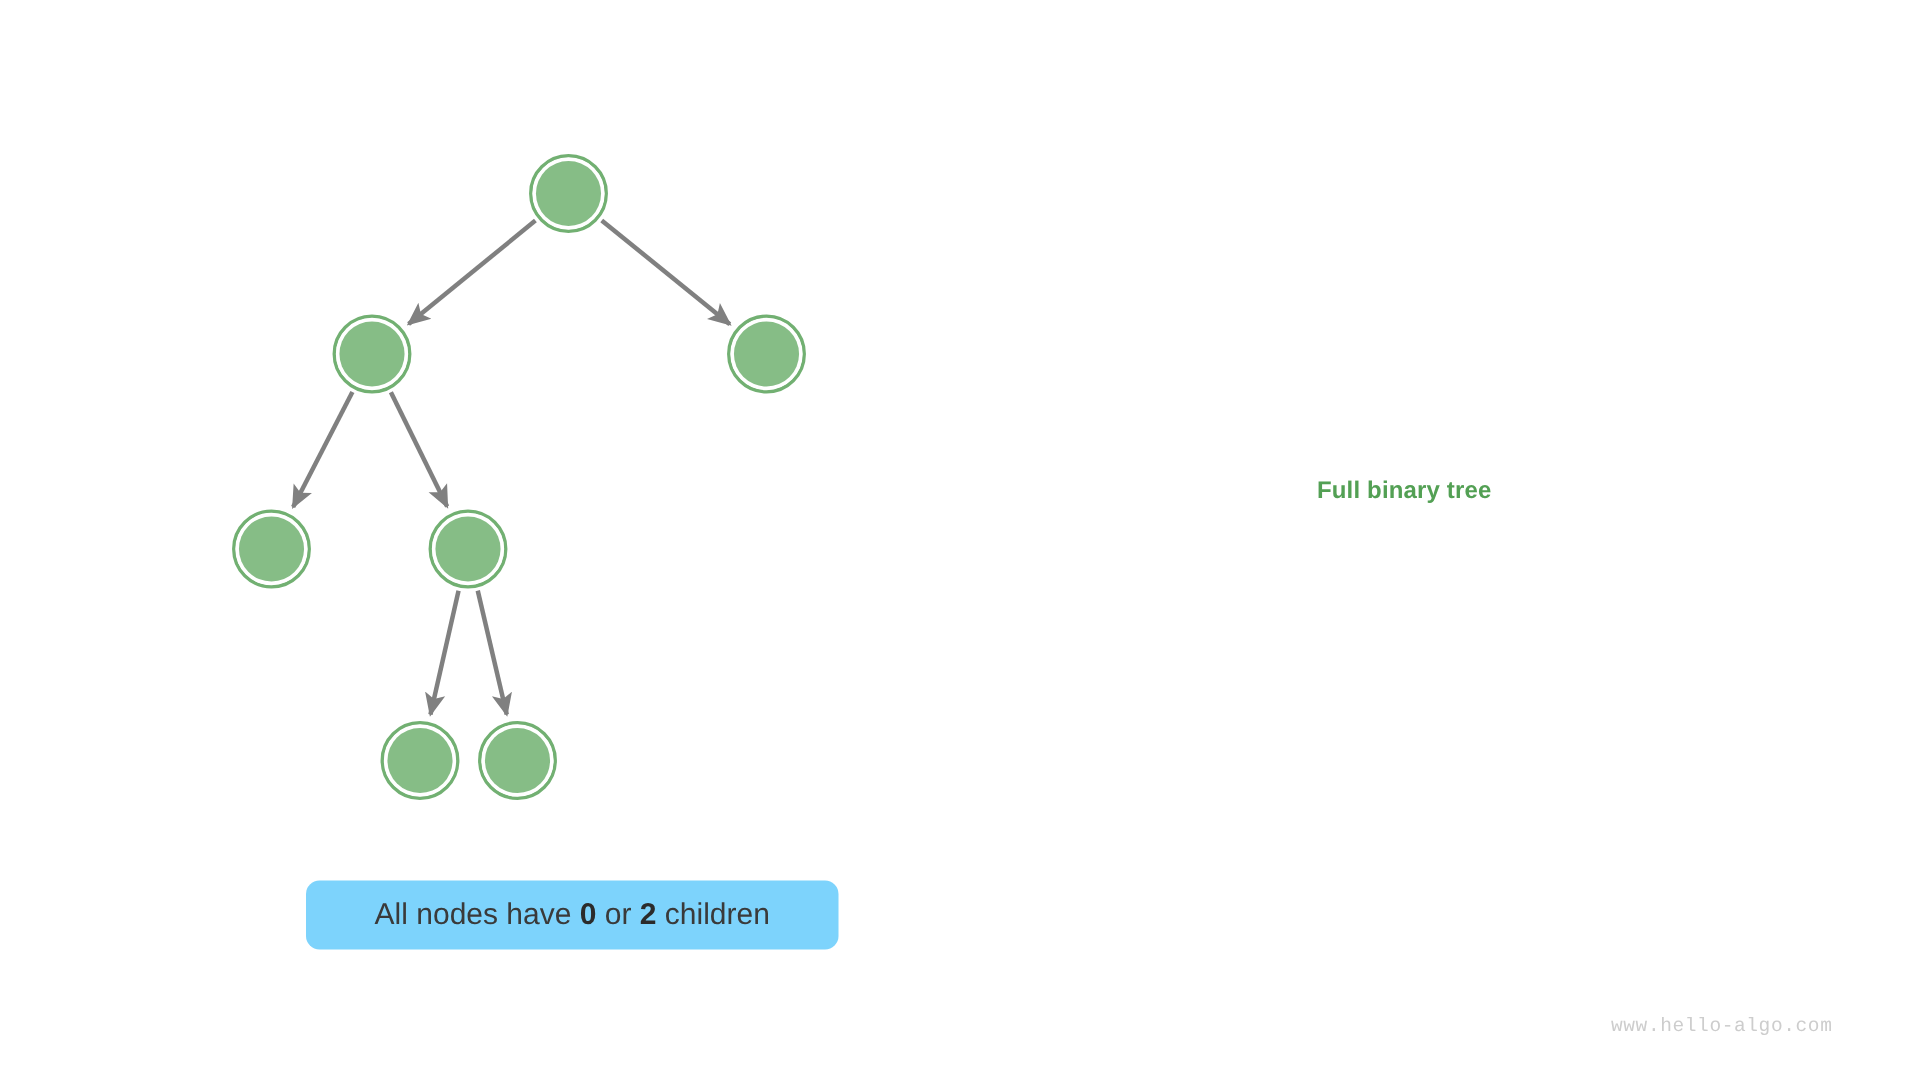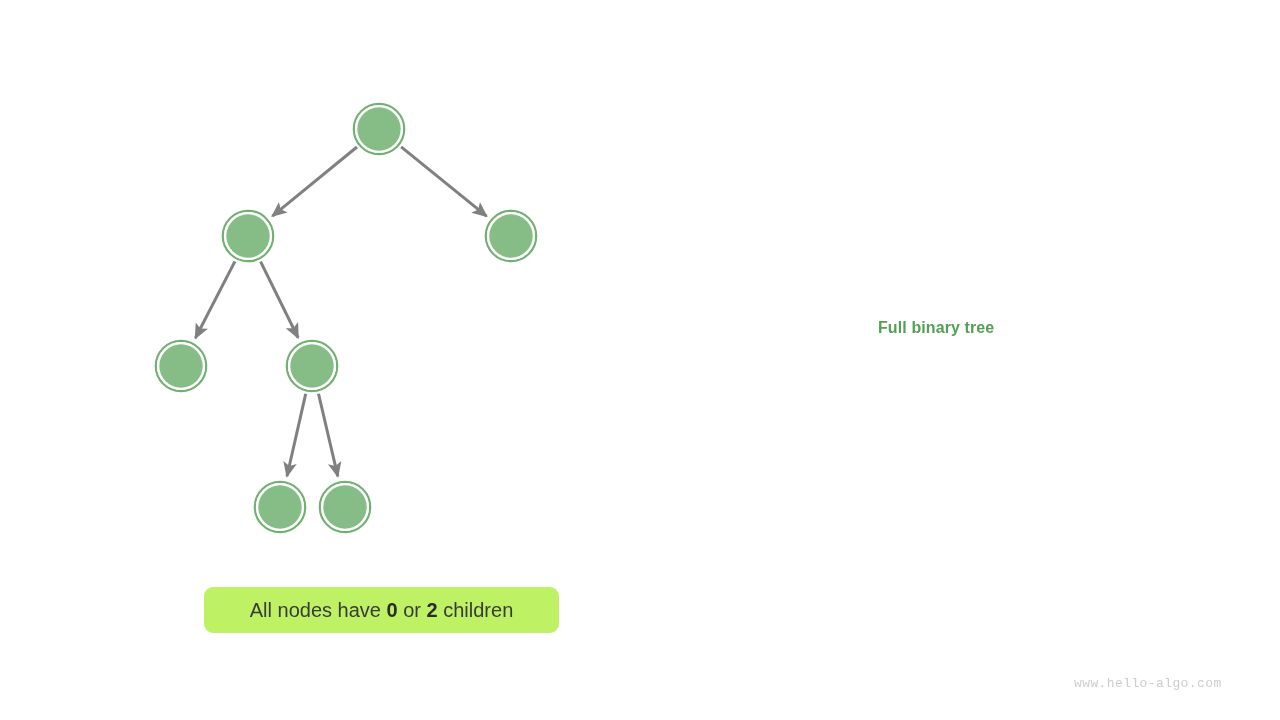--- a/index.html
+++ b/index.html
@@ -32,21 +32,21 @@
     letter-spacing: 0.1px;
     white-space: nowrap;
     margin-top: 16px;
   }
   .caption-box {
     position: absolute;
     left: 204px;
     top: 587px;
     width: 355px;
     height: 46px;
-    background: #bef264;
+    background: #7dd3fc;
     border-radius: 9px;
     display: flex;
     align-items: center;
     justify-content: center;
     text-align: right;
   }
   .caption-text {
     font-family: "Liberation Sans", sans-serif;
     font-size: 20px;
     color: #3a3a3a;

